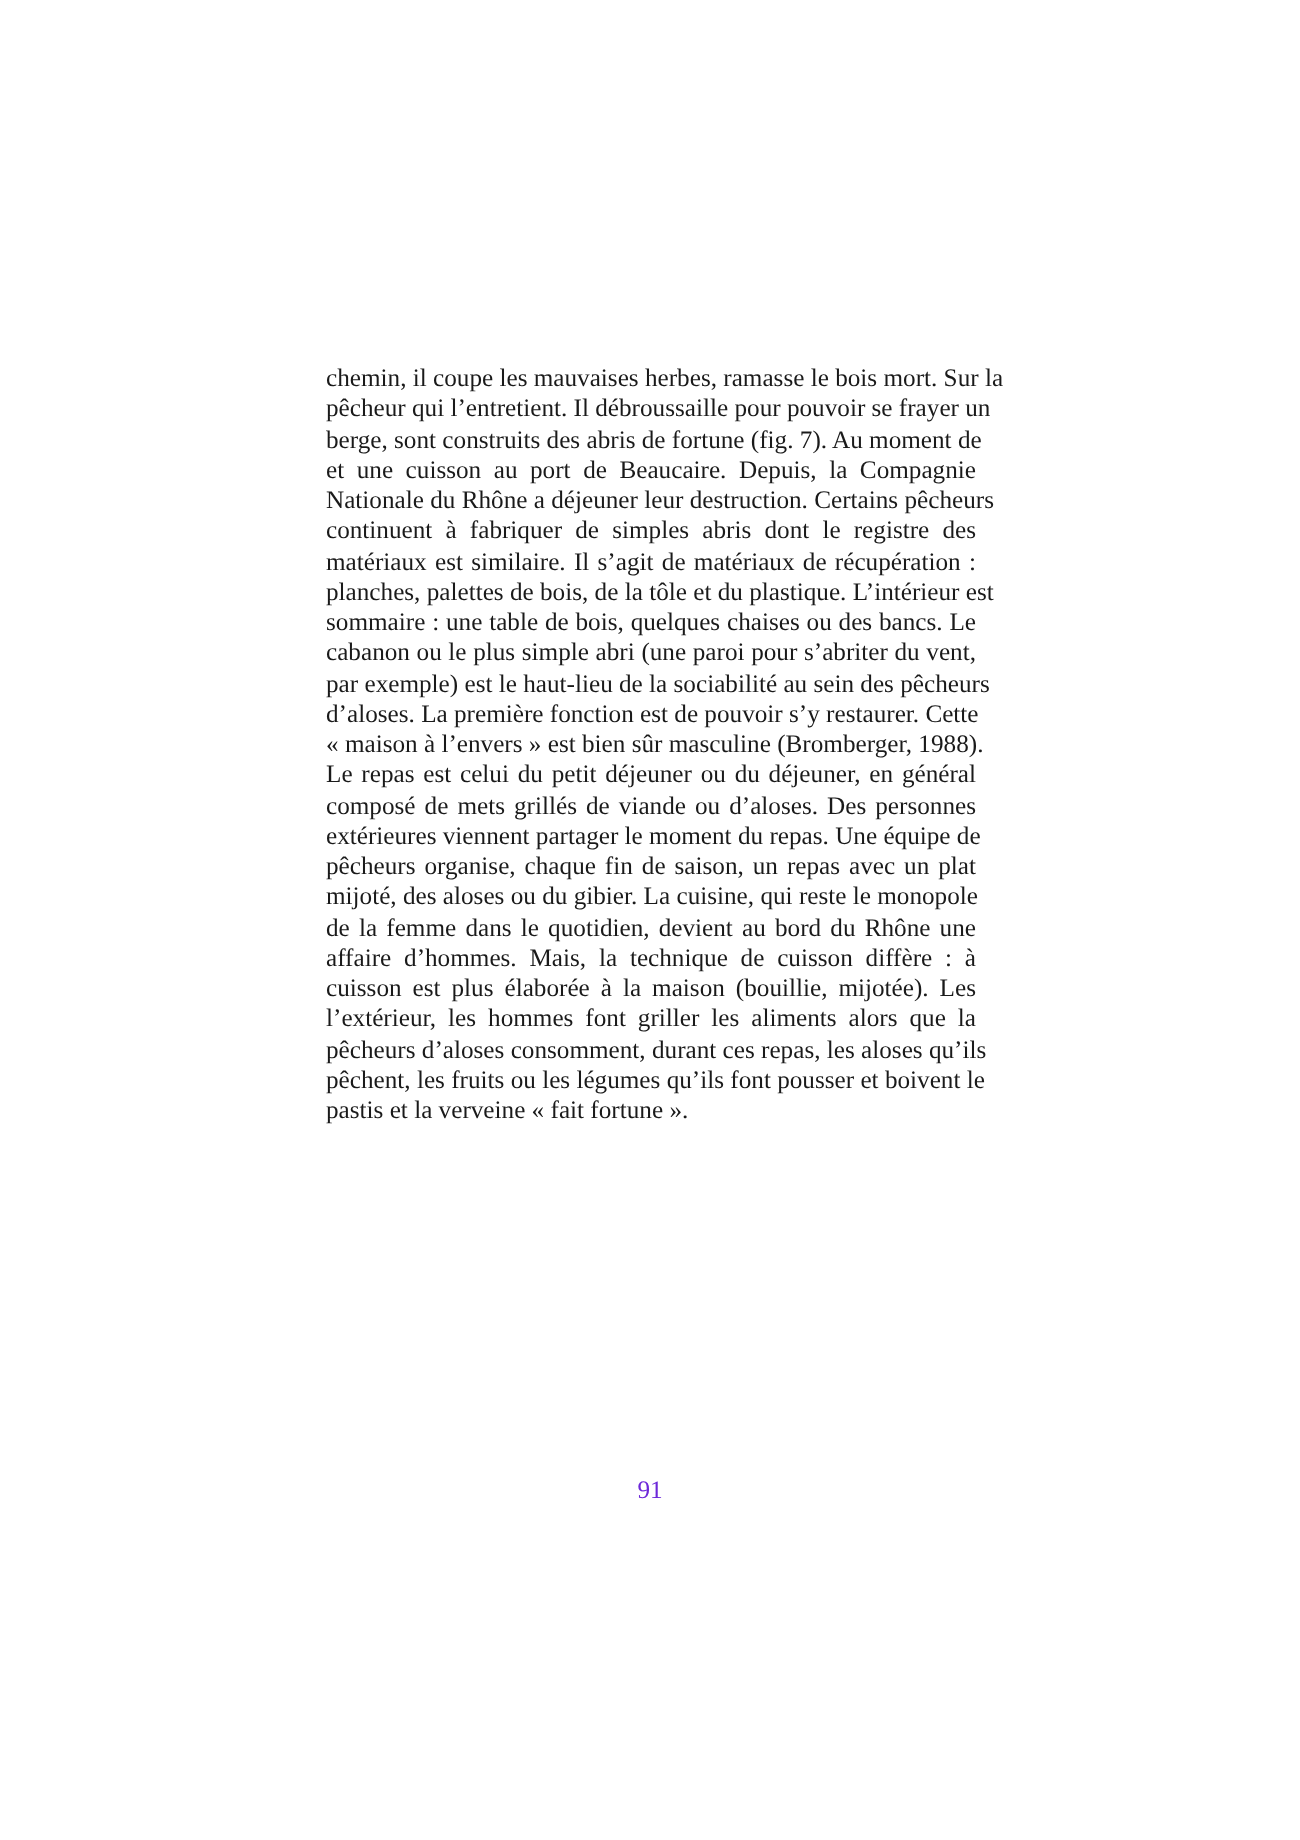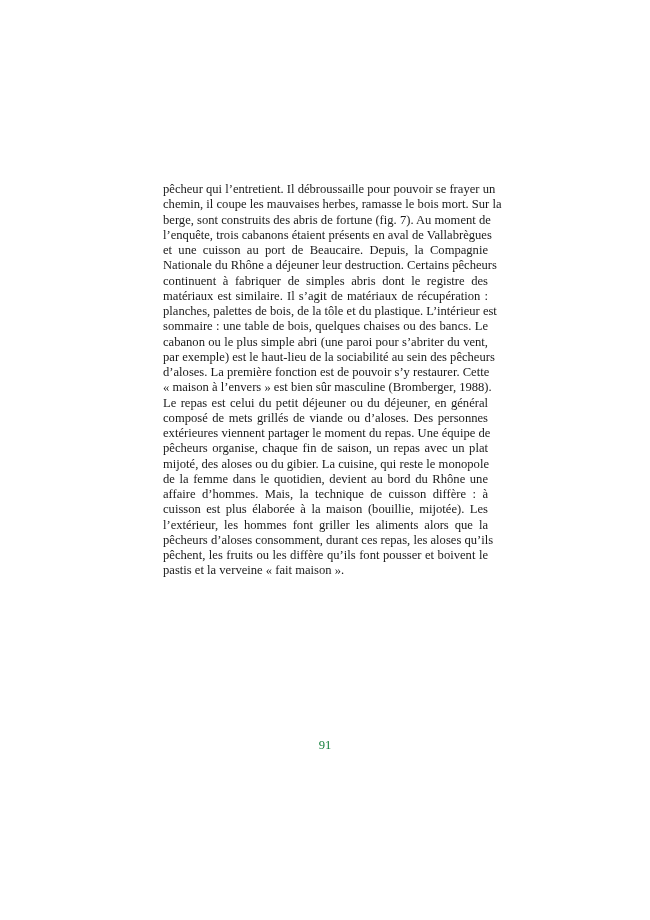--- a/index.html
+++ b/index.html
@@ -43,50 +43,49 @@
       text-align-last: left;
     }
     .page-number {
       position: absolute;
       left: 0;
       width: 650px;
       top: 738px;
       text-align: center;
       font-family: "Liberation Serif", "DejaVu Serif", serif;
       font-size: 12.6px;
-      color: #15803d;
+      color: #6d28d9;
     }
   </style>
 </head>
 <body>
 
 <div class="page">
   <div class="body-text">
+    <span class="line">chemin, il coupe les mauvaises herbes, ramasse le bois mort. Sur la</span>
     <span class="line">pêcheur qui l’entretient. Il débroussaille pour pouvoir se frayer un</span>
-    <span class="line">chemin, il coupe les mauvaises herbes, ramasse le bois mort. Sur la</span>
     <span class="line">berge, sont construits des abris de fortune (fig. 7). Au moment de</span>
-    <span class="line">l’enquête, trois cabanons étaient présents en aval de Vallabrègues</span>
     <span class="line">et une cuisson au port de Beaucaire. Depuis, la Compagnie</span>
     <span class="line">Nationale du Rhône a déjeuner leur destruction. Certains pêcheurs</span>
     <span class="line">continuent à fabriquer de simples abris dont le registre des</span>
     <span class="line">matériaux est similaire. Il s’agit de matériaux de récupération :</span>
     <span class="line">planches, palettes de bois, de la tôle et du plastique. L’intérieur est</span>
     <span class="line">sommaire : une table de bois, quelques chaises ou des bancs. Le</span>
     <span class="line">cabanon ou le plus simple abri (une paroi pour s’abriter du vent,</span>
     <span class="line">par exemple) est le haut-lieu de la sociabilité au sein des pêcheurs</span>
     <span class="line">d’aloses. La première fonction est de pouvoir s’y restaurer. Cette</span>
     <span class="line">« maison à l’envers » est bien sûr masculine (Bromberger, 1988).</span>
     <span class="line">Le repas est celui du petit déjeuner ou du déjeuner, en général</span>
     <span class="line">composé de mets grillés de viande ou d’aloses. Des personnes</span>
     <span class="line">extérieures viennent partager le moment du repas. Une équipe de</span>
     <span class="line">pêcheurs organise, chaque fin de saison, un repas avec un plat</span>
     <span class="line">mijoté, des aloses ou du gibier. La cuisine, qui reste le monopole</span>
     <span class="line">de la femme dans le quotidien, devient au bord du Rhône une</span>
     <span class="line">affaire d’hommes. Mais, la technique de cuisson diffère : à</span>
     <span class="line">cuisson est plus élaborée à la maison (bouillie, mijotée). Les</span>
     <span class="line">l’extérieur, les hommes font griller les aliments alors que la</span>
     <span class="line">pêcheurs d’aloses consomment, durant ces repas, les aloses qu’ils</span>
-    <span class="line">pêchent, les fruits ou les diffère qu’ils font pousser et boivent le</span>
-    <span class="line last">pastis et la verveine « fait maison ».</span>
+    <span class="line">pêchent, les fruits ou les légumes qu’ils font pousser et boivent le</span>
+    <span class="line last">pastis et la verveine « fait fortune ».</span>
   </div>
 
   <div class="page-number">91</div>
 </div>
 
 </body></html>

